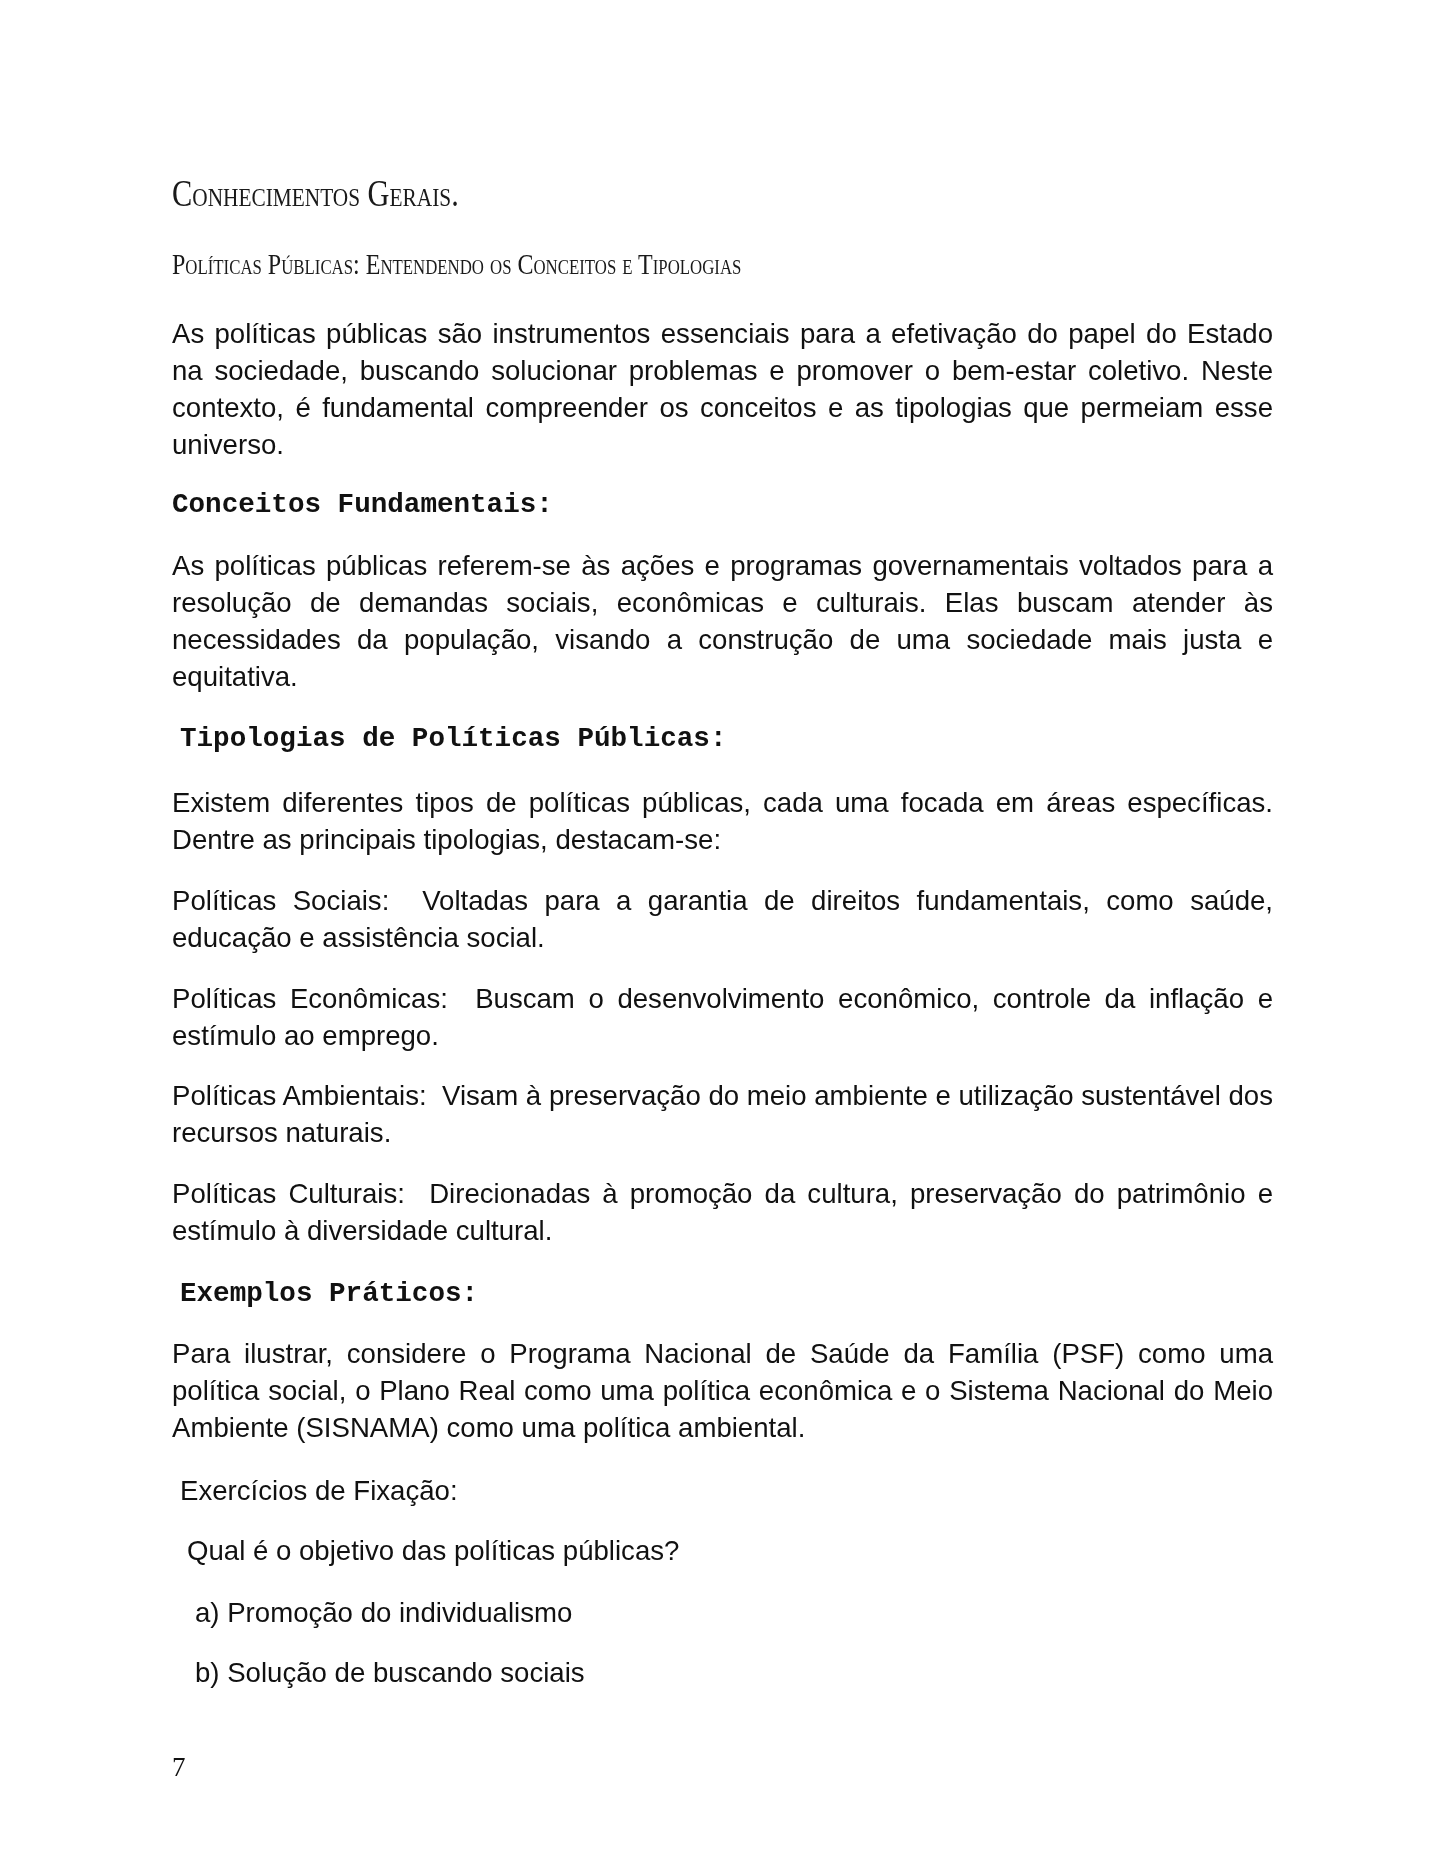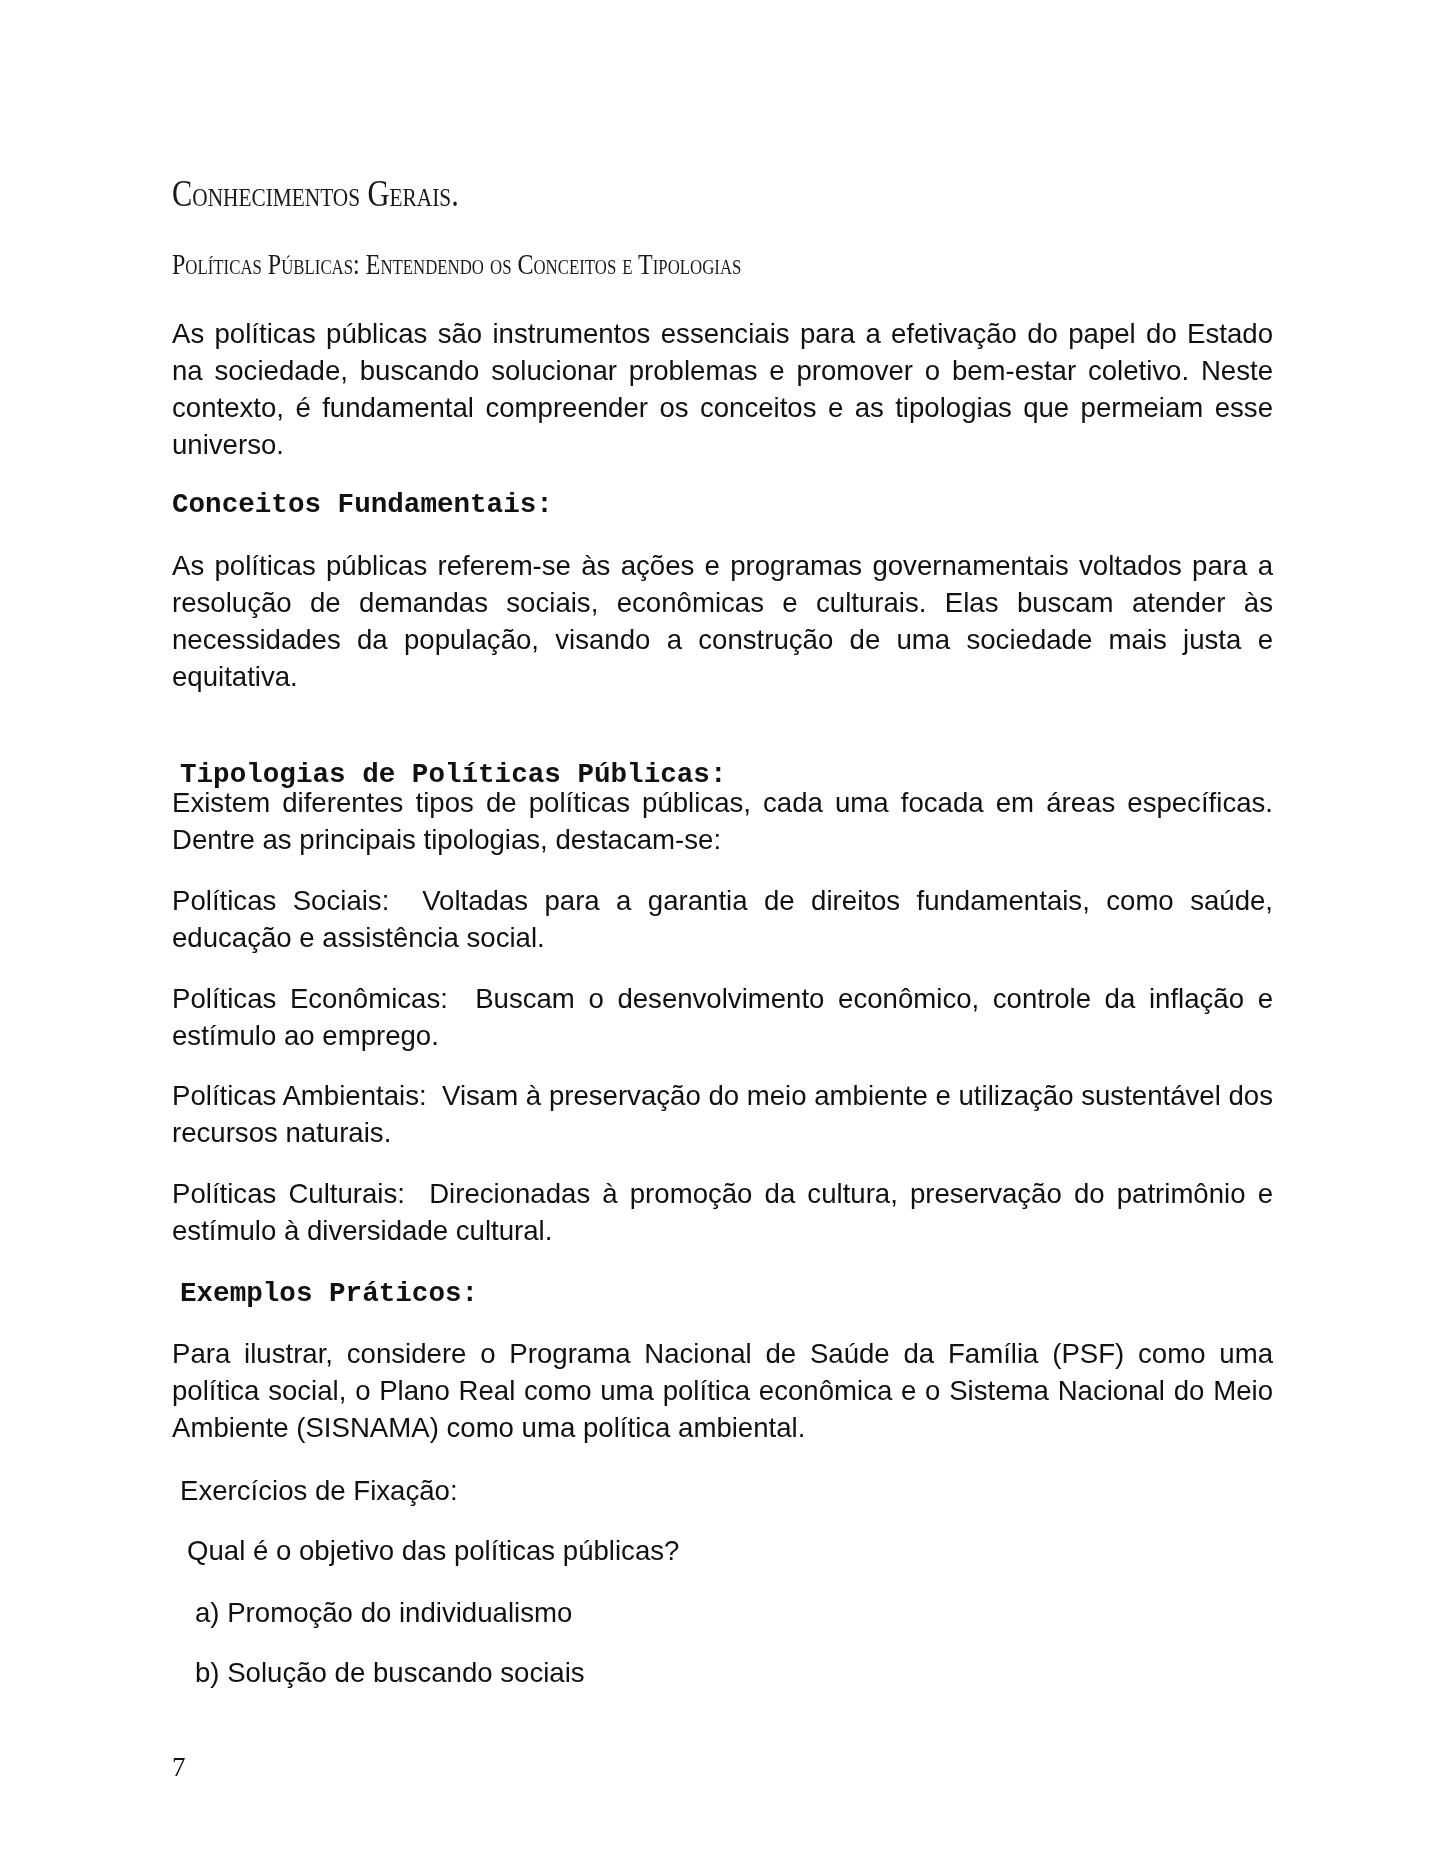--- a/index.html
+++ b/index.html
@@ -49,21 +49,21 @@
   <h1 class="blk title" style="top:172px;">Conhecimentos Gerais.</h1>
 
   <h2 class="blk subtitle" style="top:246px;">Políticas Públicas: Entendendo os Conceitos e Tipologias</h2>
 
   <p class="blk body" style="top:315px;">As políticas públicas são instrumentos essenciais para a efetivação do papel do Estado na sociedade, buscando solucionar problemas e promover o bem-estar coletivo. Neste contexto, é fundamental compreender os conceitos e as tipologias que permeiam esse universo.</p>
 
   <h3 class="blk head" style="top:486px;">Conceitos Fundamentais:</h3>
 
   <p class="blk body" style="top:547px;">As políticas públicas referem-se às ações e programas governamentais voltados para a resolução de demandas sociais, econômicas e culturais. Elas buscam atender às necessidades da população, visando a construção de uma sociedade mais justa e equitativa.</p>
 
-  <h3 class="blk head indent1" style="top:720px;margin-top:36px;">Tipologias de Políticas Públicas:</h3>
+  <h3 class="blk head indent1" style="top:720px;">Tipologias de Políticas Públicas:</h3>
 
   <p class="blk body" style="top:784px;">Existem diferentes tipos de políticas públicas, cada uma focada em áreas específicas. Dentre as principais tipologias, destacam-se:</p>
 
   <p class="blk body" style="top:980px;"><span class="term">Políticas Econômicas:</span>&nbsp; <span>Buscam o desenvolvimento econômico, controle da inflação e estímulo ao emprego.</span></p>
 
   <p class="blk body" style="top:882px;"><span class="term">Políticas Sociais:</span>&nbsp; <span>Voltadas para a garantia de direitos fundamentais, como saúde, educação e assistência social.</span></p>
 
   <p class="blk body" style="top:1077px;"><span class="term">Políticas Ambientais:</span>&nbsp; <span>Visam à preservação do meio ambiente e utilização sustentável dos recursos naturais.</span></p>
 
   <p class="blk body" style="top:1175px;"><span class="term">Políticas Culturais:</span>&nbsp; <span>Direcionadas à promoção da cultura, preservação do patrimônio e estímulo à diversidade cultural.</span></p>

